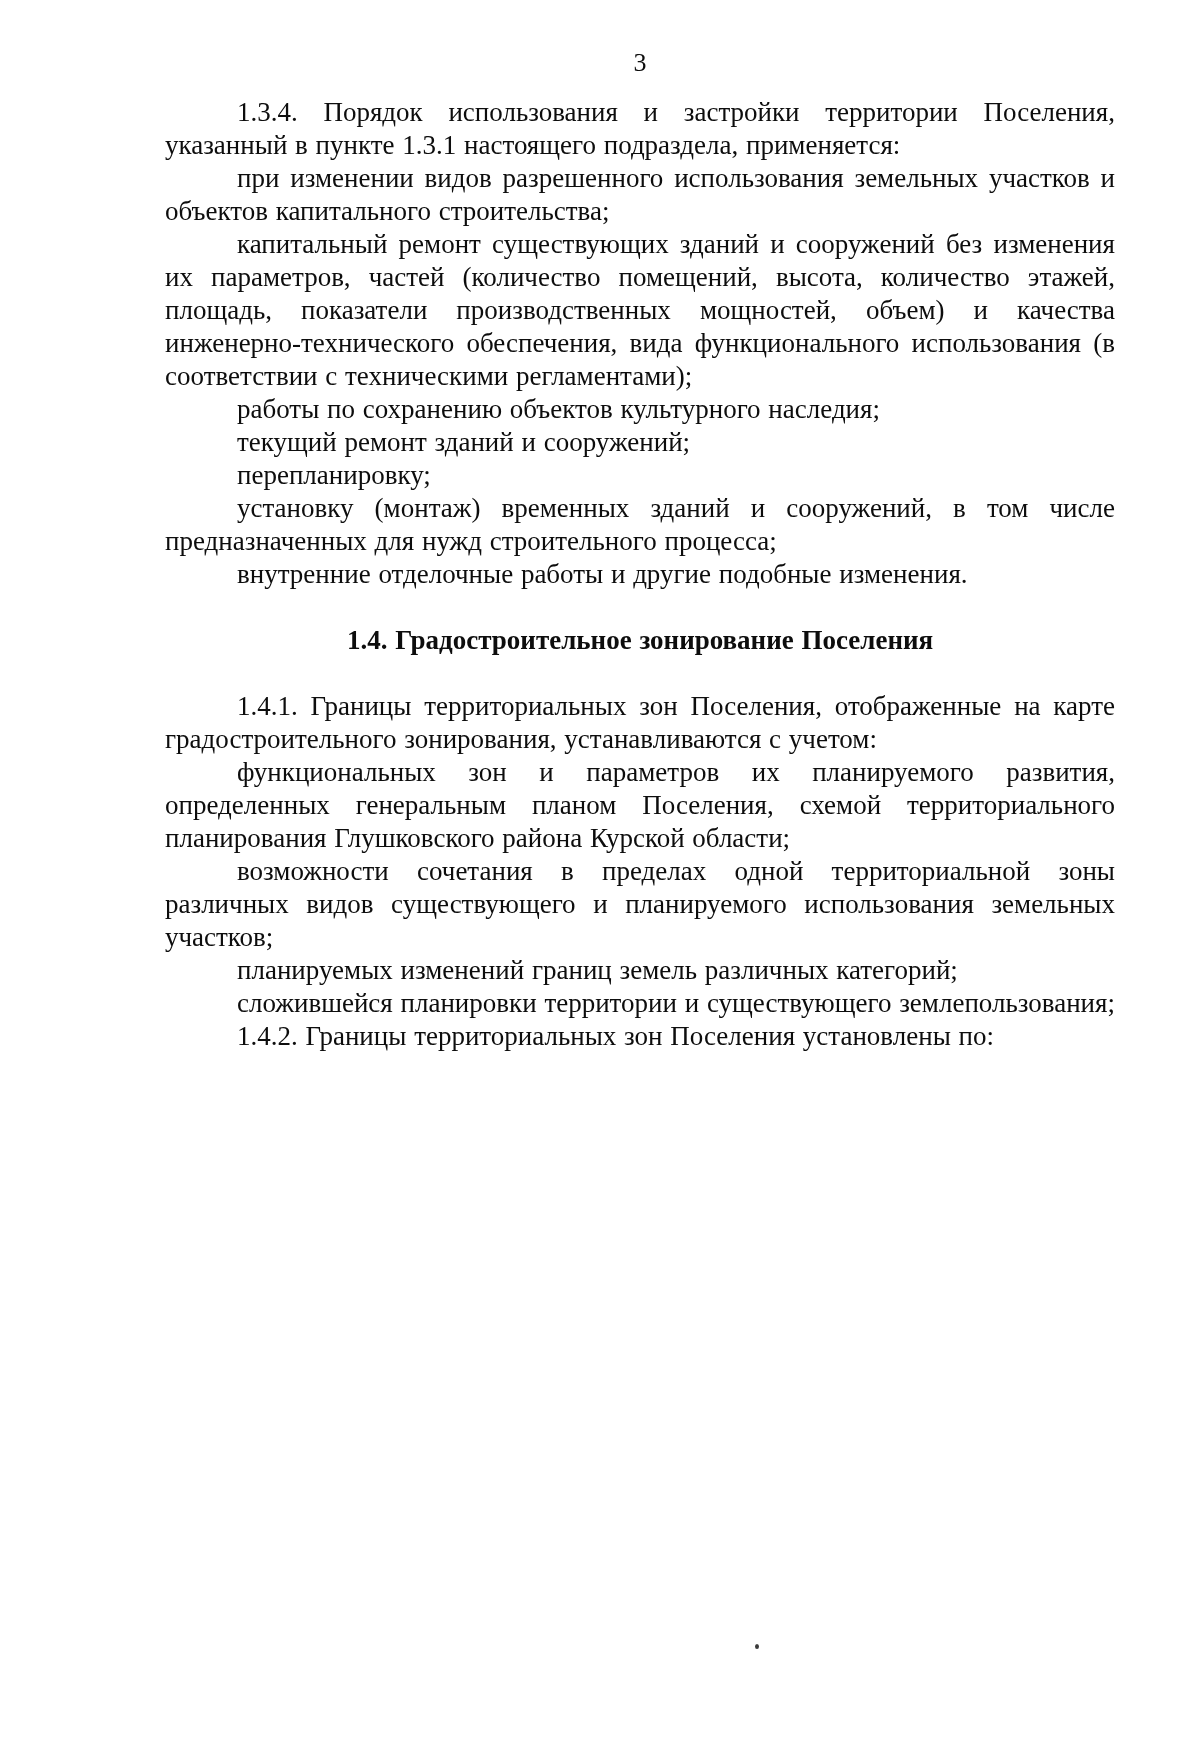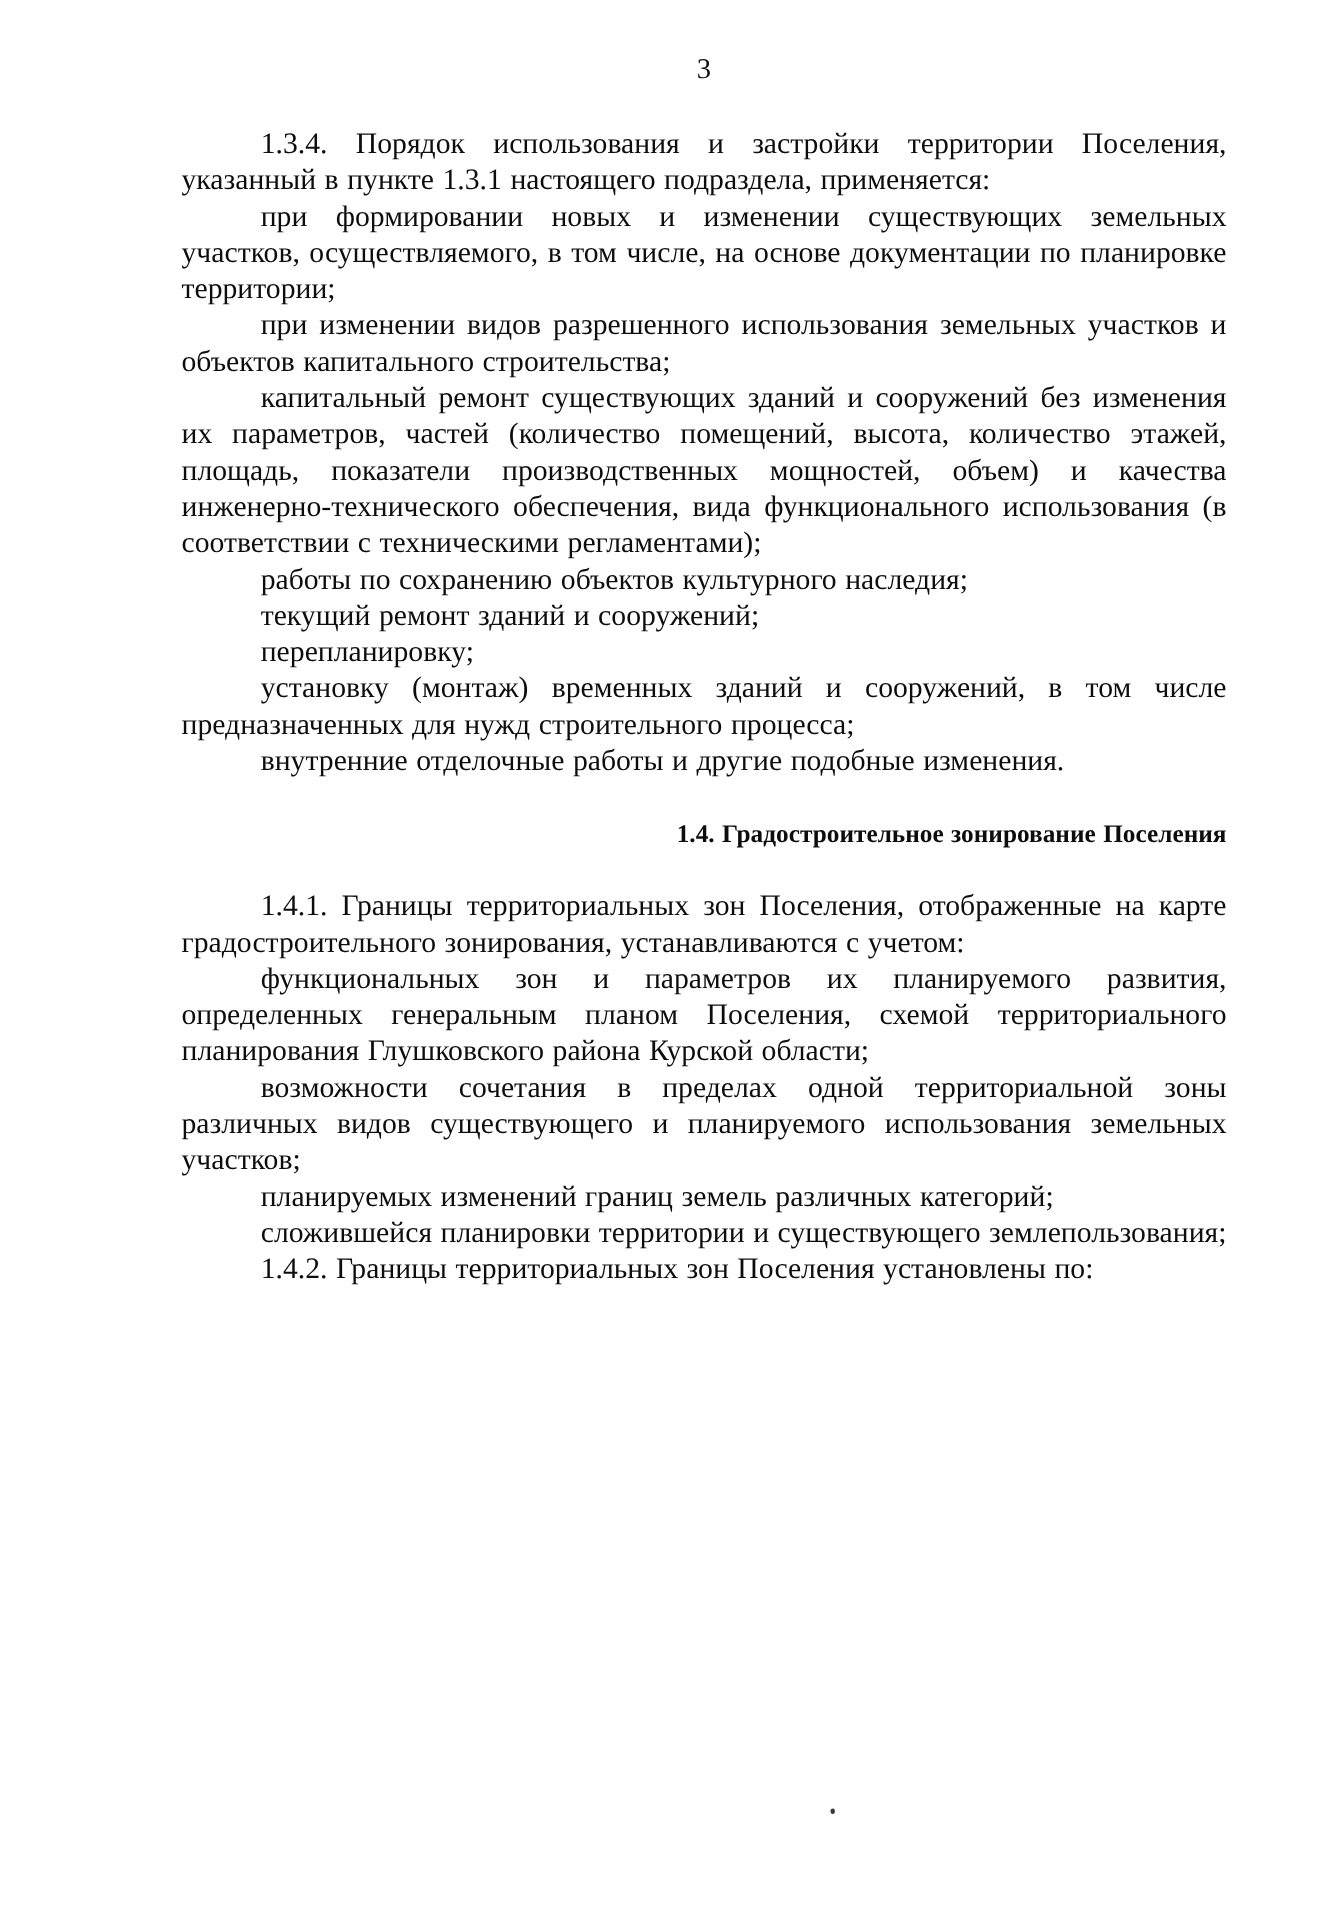--- a/index.html
+++ b/index.html
@@ -20,38 +20,38 @@
     position: absolute;
     top: 48px;
     left: 165px;
     width: 950px;
     text-align: center;
     font-size: 26px;
     line-height: 30px;
   }
   .doc-body {
     position: absolute;
-    top: 114px;
+    top: 96px;
     left: 165px;
     width: 950px;
     font-size: 27px;
     line-height: 33px;
     text-align: justify;
     hyphens: none;
     word-spacing: 1px;
   }
   .para {
     margin: 0;
     text-indent: 72px;
   }
   .heading {
     margin: 33px 0;
-    font-size: 23px;
+    font-size: 27px;
     font-weight: 700;
-    text-align: right;
+    text-align: center;
     text-indent: 0;
     line-height: 33px;
   }
   .artifact-dot {
     position: absolute;
     left: 755px;
     top: 1644px;
     width: 4px;
     height: 5px;
     background: #3a3a3a;
@@ -59,21 +59,20 @@
   }
 </style>
 </head>
 <body>
 
 <div class="sheet">
   <div class="page-number">3</div>
 
   <div class="doc-body">
       <p class="para">1.3.4. Порядок использования и застройки территории Поселения, указанный в пункте 1.3.1 настоящего подраздела, применяется:</p>
-      <p class="para">при формировании новых и изменении существующих земельных участков, осуществляемого, в том числе, на основе документации по планировке территории;</p>
       <p class="para">при изменении видов разрешенного использования земельных участков и объектов капитального строительства;</p>
       <p class="para">капитальный ремонт существующих зданий и сооружений без изменения их параметров, частей (количество помещений, высота, количество этажей, площадь, показатели производственных мощностей, объем) и качества инженерно-технического обеспечения, вида функционального использования (в соответствии с техническими регламентами);</p>
       <p class="para">работы по сохранению объектов культурного наследия;</p>
       <p class="para">текущий ремонт зданий и сооружений;</p>
       <p class="para">перепланировку;</p>
       <p class="para">установку (монтаж) временных зданий и сооружений, в том числе предназначенных для нужд строительного процесса;</p>
       <p class="para">внутренние отделочные работы и другие подобные изменения.</p>
       <h2 class="heading">1.4. Градостроительное зонирование Поселения</h2>
       <p class="para">1.4.1. Границы территориальных зон Поселения, отображенные на карте градостроительного зонирования, устанавливаются с учетом:</p>
       <p class="para">функциональных зон и параметров их планируемого развития, определенных генеральным планом Поселения, схемой территориального планирования Глушковского района Курской области;</p>

